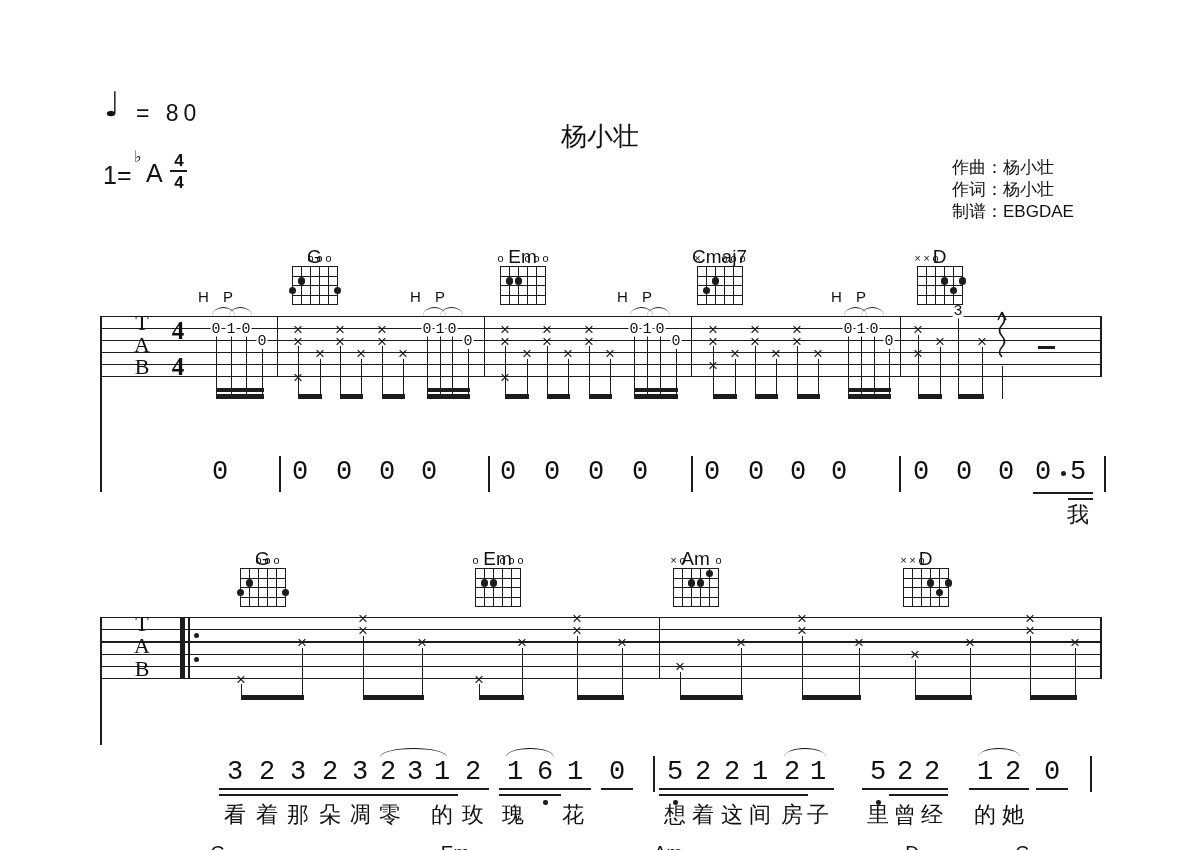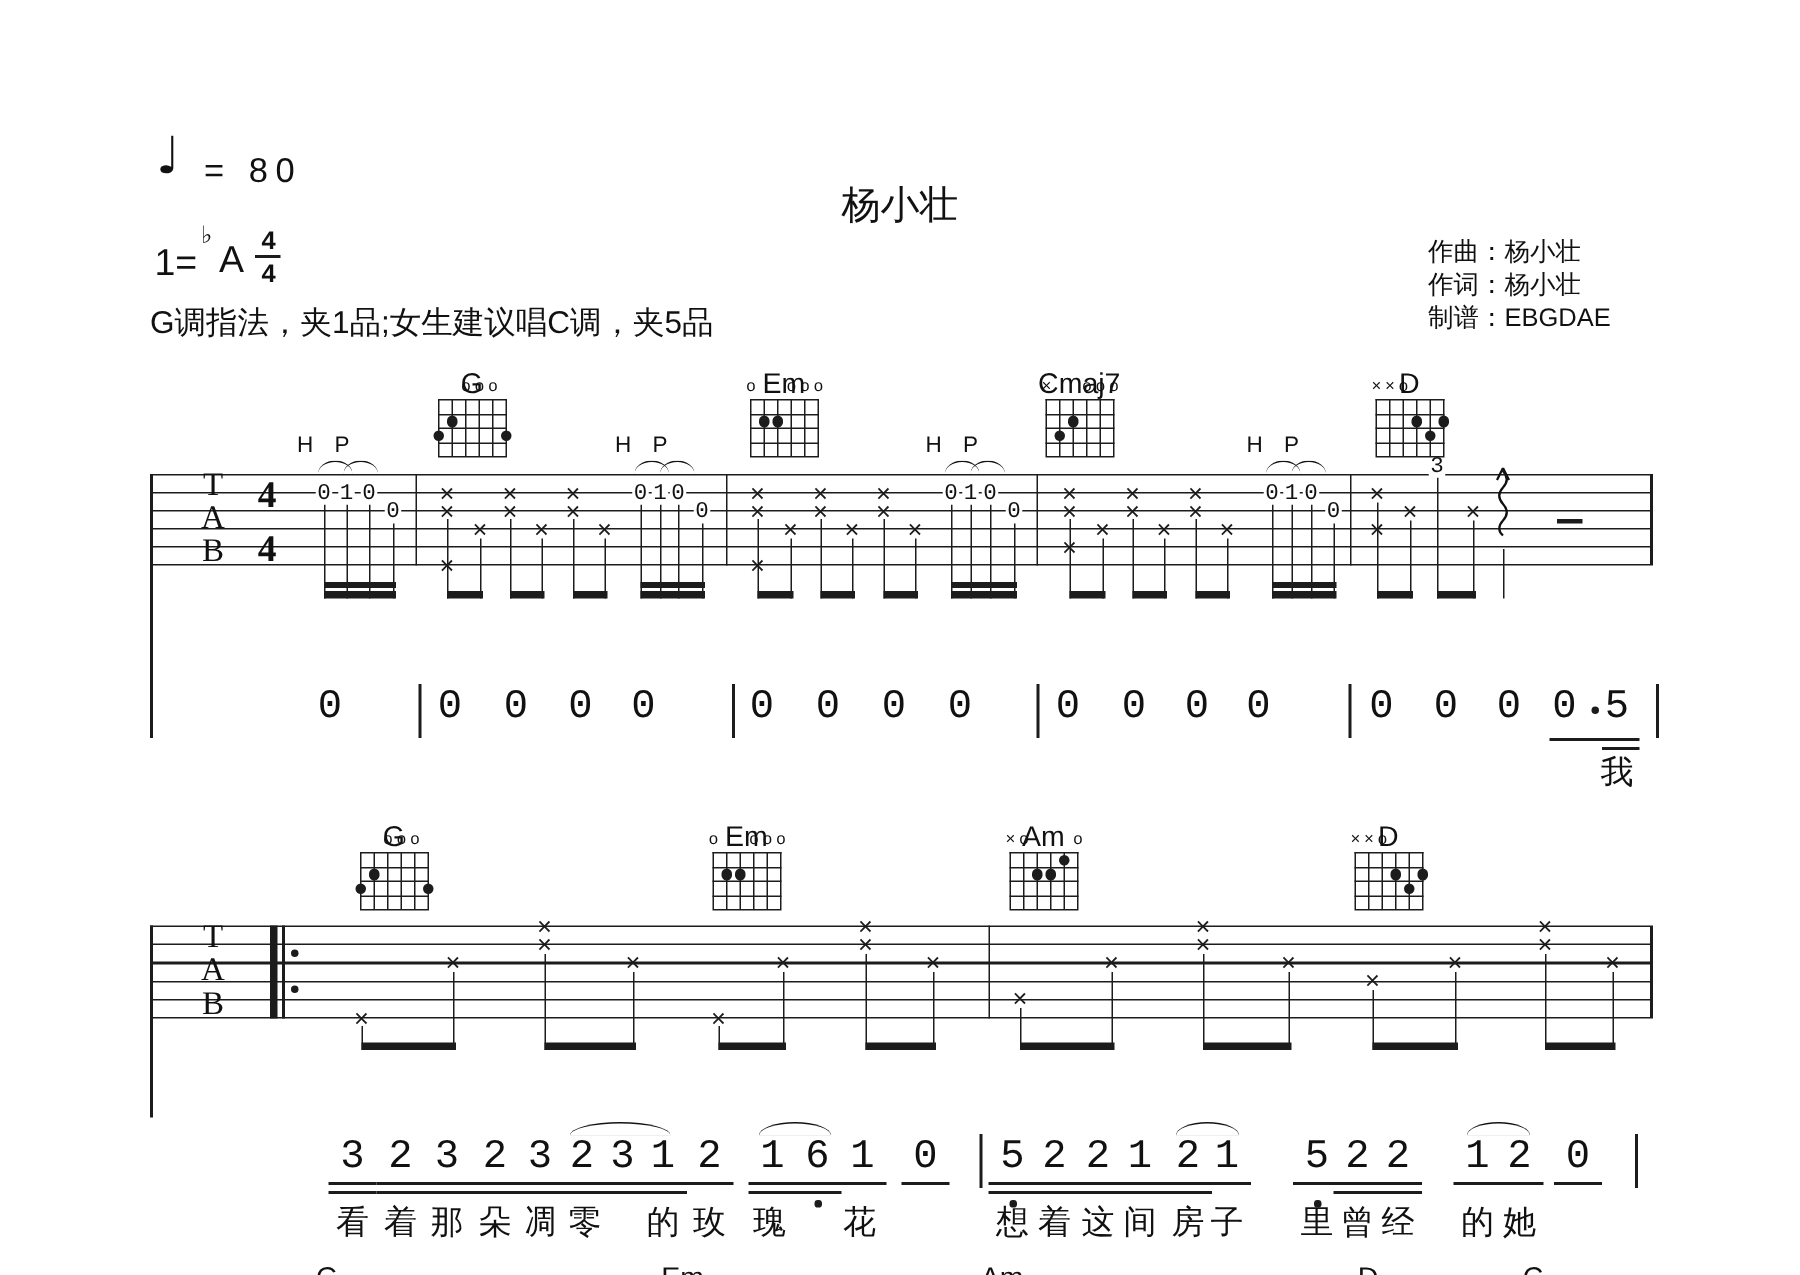--- a/index.html
+++ b/index.html
@@ -43,21 +43,20 @@
 
   <div class="abs ctr artist" style="left:600px;top:119px;">杨小壮</div>
 
   <div class="abs keysig" style="left:103px;top:161px;">1=</div>
   <div class="abs flat" style="left:134px;top:147px;">♭</div>
   <div class="abs keysig" style="left:146px;top:159px;">A</div>
   <div class="abs frac ctr" style="left:179px;top:152px;">4</div>
   <div class="rect" style="left:170px;top:170px;width:17px;height:2px;"></div>
   <div class="abs frac ctr" style="left:179px;top:174px;">4</div>
 
-  <div class="abs noteline" style="left:100px;top:201px;">G调指法，夹1品;女生建议唱C调，夹5品</div>
 
   <div class="abs credit" style="left:952px;top:157px;">作曲：杨小壮</div>
   <div class="abs credit" style="left:952px;top:179px;">作词：杨小壮</div>
   <div class="abs credit" style="left:952px;top:201px;">制谱：EBGDAE</div>
 
   <div id="score">
       <div class="rect" style="left: 100px; top: 316px; width: 1000px; height: 1.3px;"></div>
       <div class="rect" style="left: 100px; top: 328px; width: 1000px; height: 1.3px;"></div>
       <div class="rect" style="left: 100px; top: 340px; width: 1000px; height: 1.3px;"></div>
       <div class="rect" style="left: 100px; top: 352px; width: 1000px; height: 1.3px;"></div>

